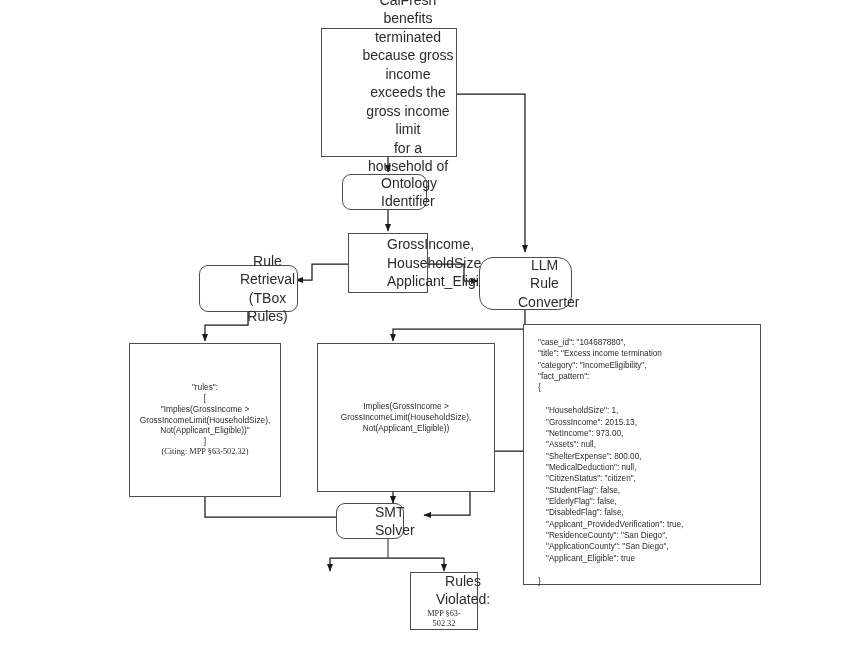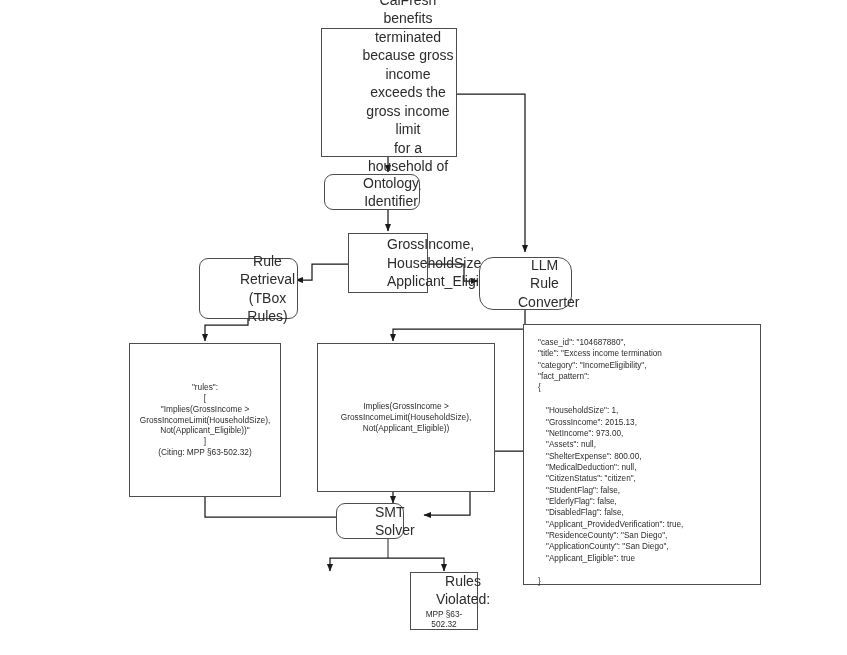--- a/index.html
+++ b/index.html
@@ -12,21 +12,21 @@
 
   .node{position:absolute;box-sizing:border-box;
         border:1.3px solid #4d4d4d;background:#ffffff;
         display:flex;align-items:center;justify-content:center;
         text-align:center;line-height:1.32;color:#2b2b2b;}
   .rect{border-radius:0;}
   .round{border-radius:9px;}
   .node .txt{white-space:pre-line;display:block;width:100%;}
   .fs9{font-size:14px;padding-left:38px;}
   .fs8{font-size:8.3px;}
-  .mono{font-family:Liberation Sans, sans-serif;}
+  .mono{font-family:Liberation Serif, serif;}
 
   
   #json-panel{position:absolute;box-sizing:border-box;
       border:1.3px solid #4d4d4d;background:#fff;
       padding:12px 0 10px 14px;}
   #json-panel .jline{font-size:8.2px;line-height:1.385;
       color:#2b2b2b;white-space:pre;}
   .ind1{padding-left:8px;}
 </style>
 </head>
@@ -68,31 +68,31 @@
     </g>
   </svg>
 
   <div class="node rect fs9" style="left:321px;top:28px;width:136px;height:129px;">
     <span class="txt">CalFresh benefits terminated
 because gross income
 exceeds the gross income limit
 for a household of one.</span>
   </div>
 
-  <div class="node round fs9" style="left:324px;top:174px;width:96px;height:36px;">
+  <div class="node round fs9" style="left:342px;top:174px;width:85px;height:36px;">
     <span class="txt">Ontology Identifier</span>
   </div>
 
   <div class="node rect fs9" style="left:348px;top:233px;width:80px;height:60px;">
     <span class="txt">GrossIncome,
 HouseholdSize
 Applicant_Eligible,</span>
   </div>
 
-  <div class="node round fs9" style="left:199px;top:258px;width:99px;height:61px;">
+  <div class="node round fs9" style="left:199px;top:265px;width:99px;height:47px;">
     <span class="txt">Rule Retrieval (TBox
 Rules)</span>
   </div>
 
   <div class="node round fs9" style="left:479px;top:257px;width:93px;height:53px;border-radius:14px;">
     <span class="txt">LLM Rule Converter</span>
   </div>
 
   <div class="node rect" style="left:129px;top:343px;width:152px;height:154px;flex-direction:column;">
     <span class="txt fs8">"rules":

